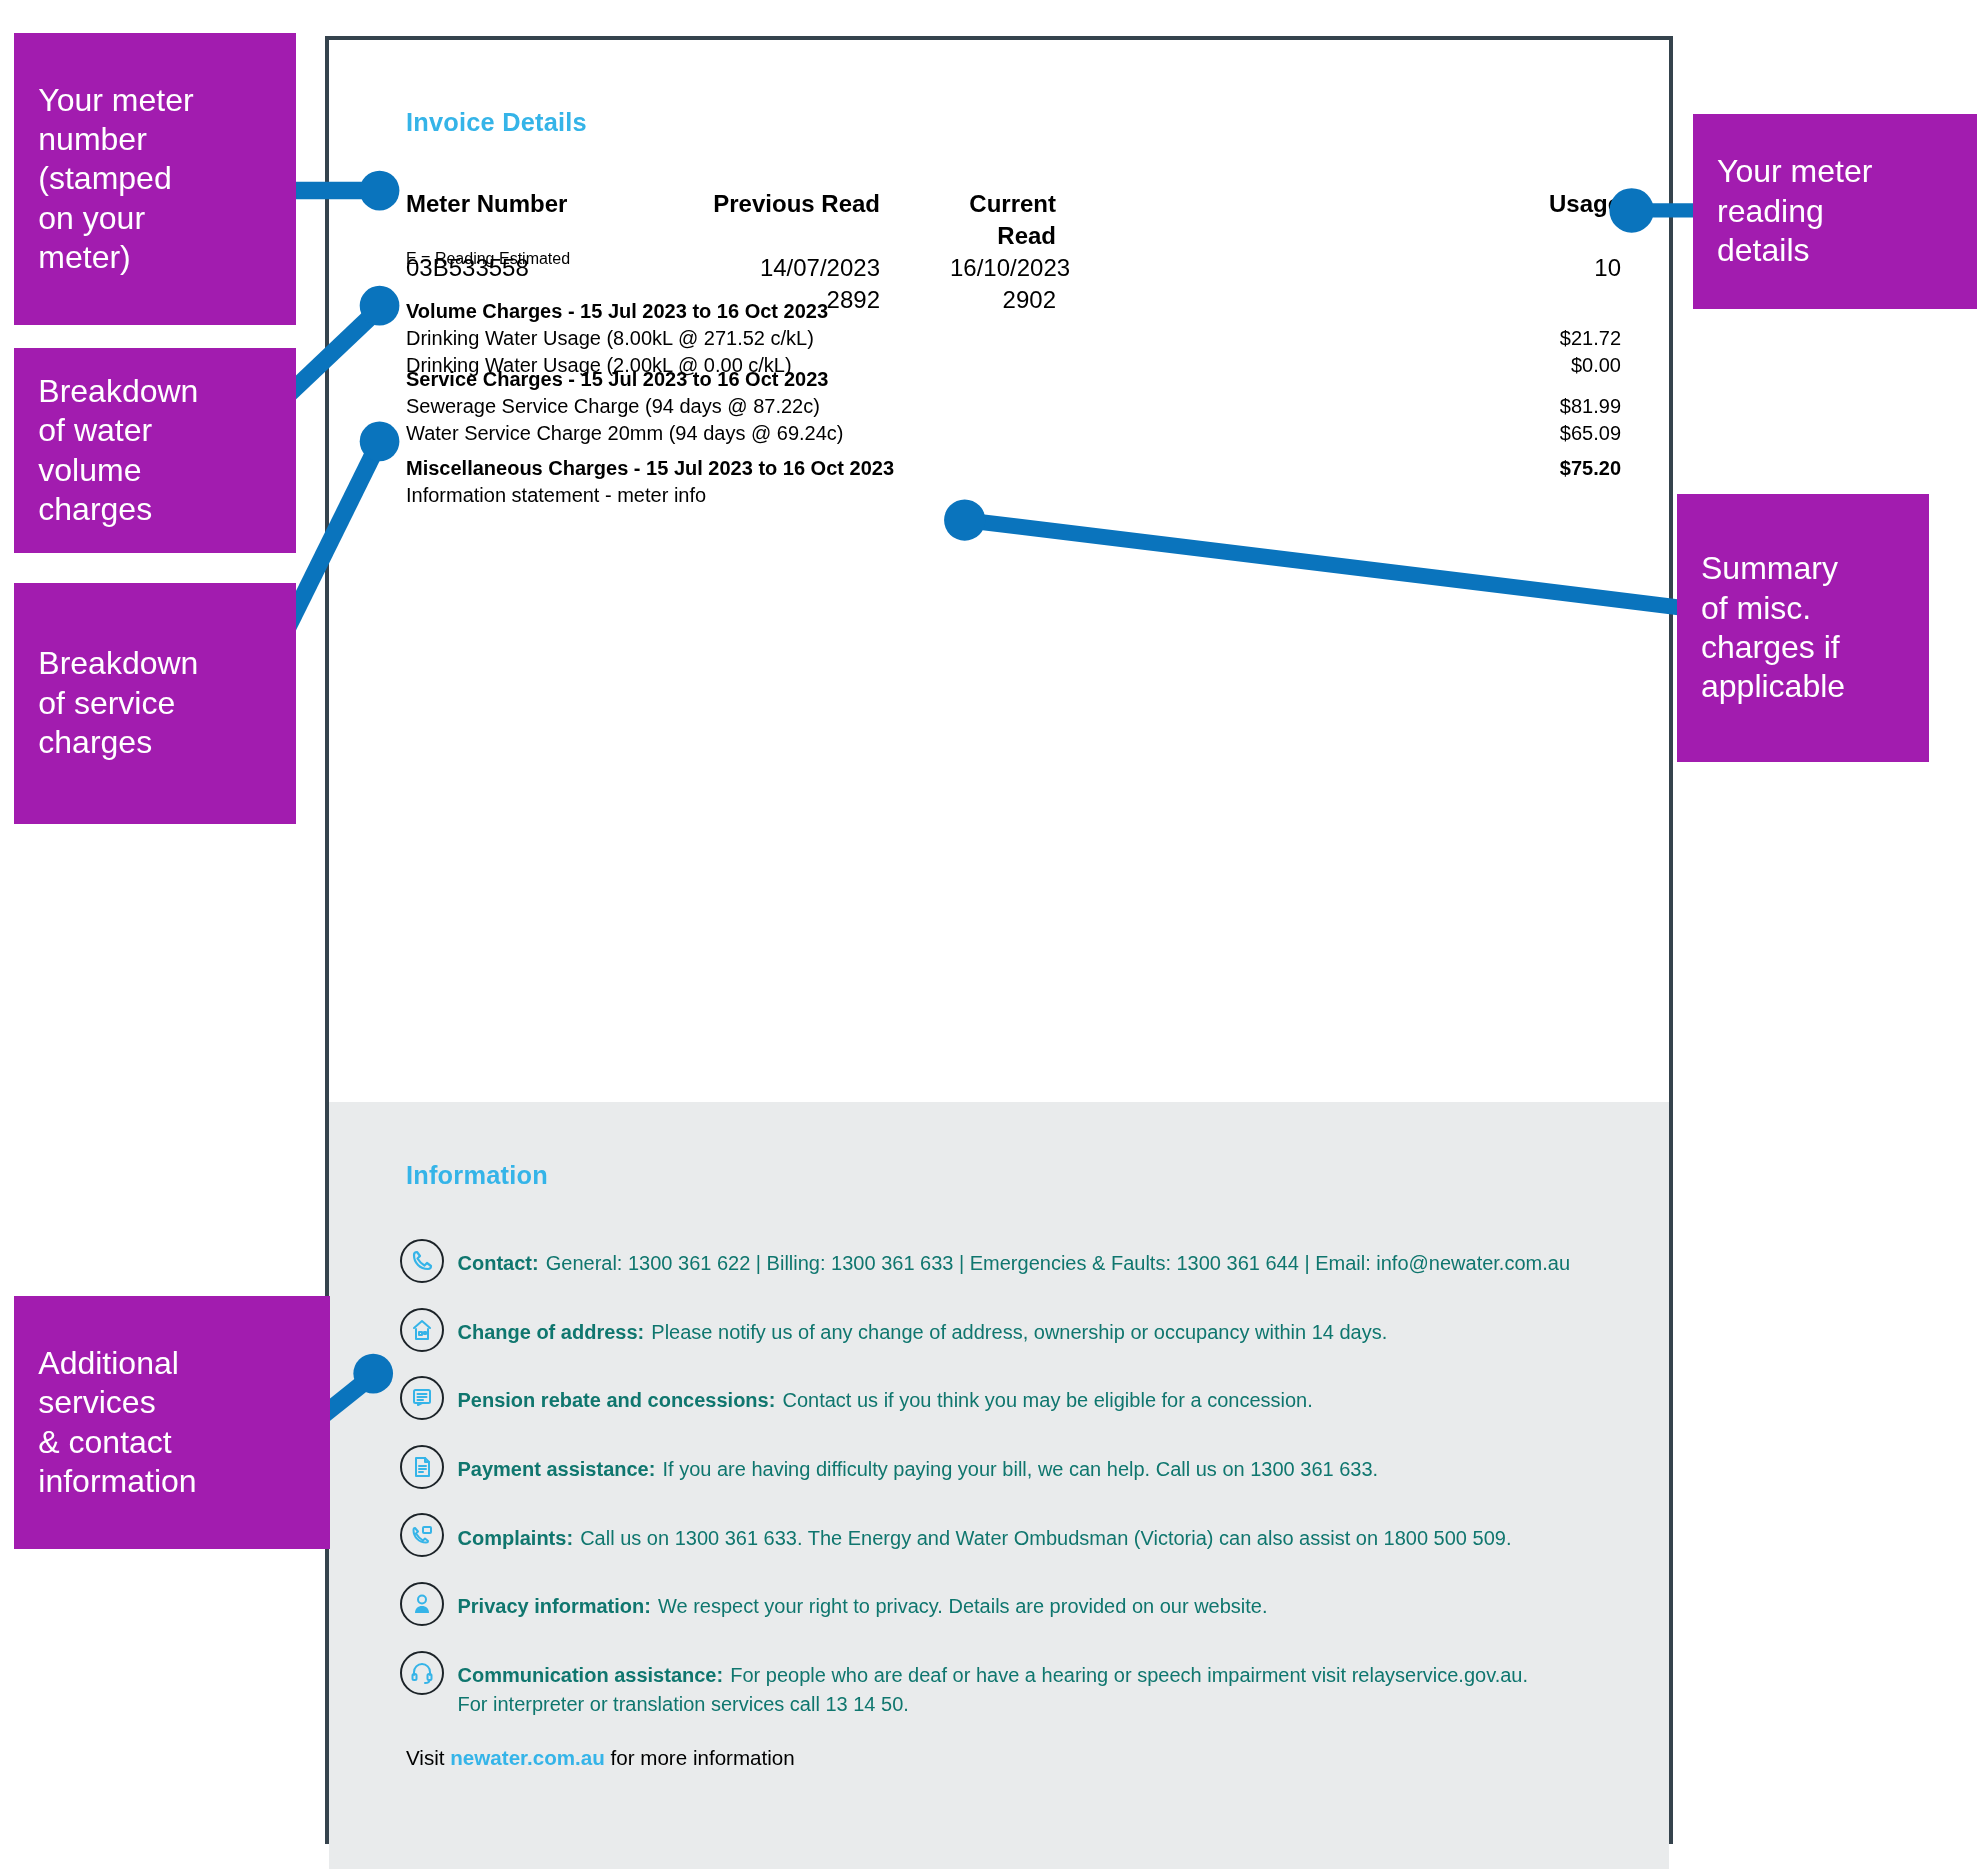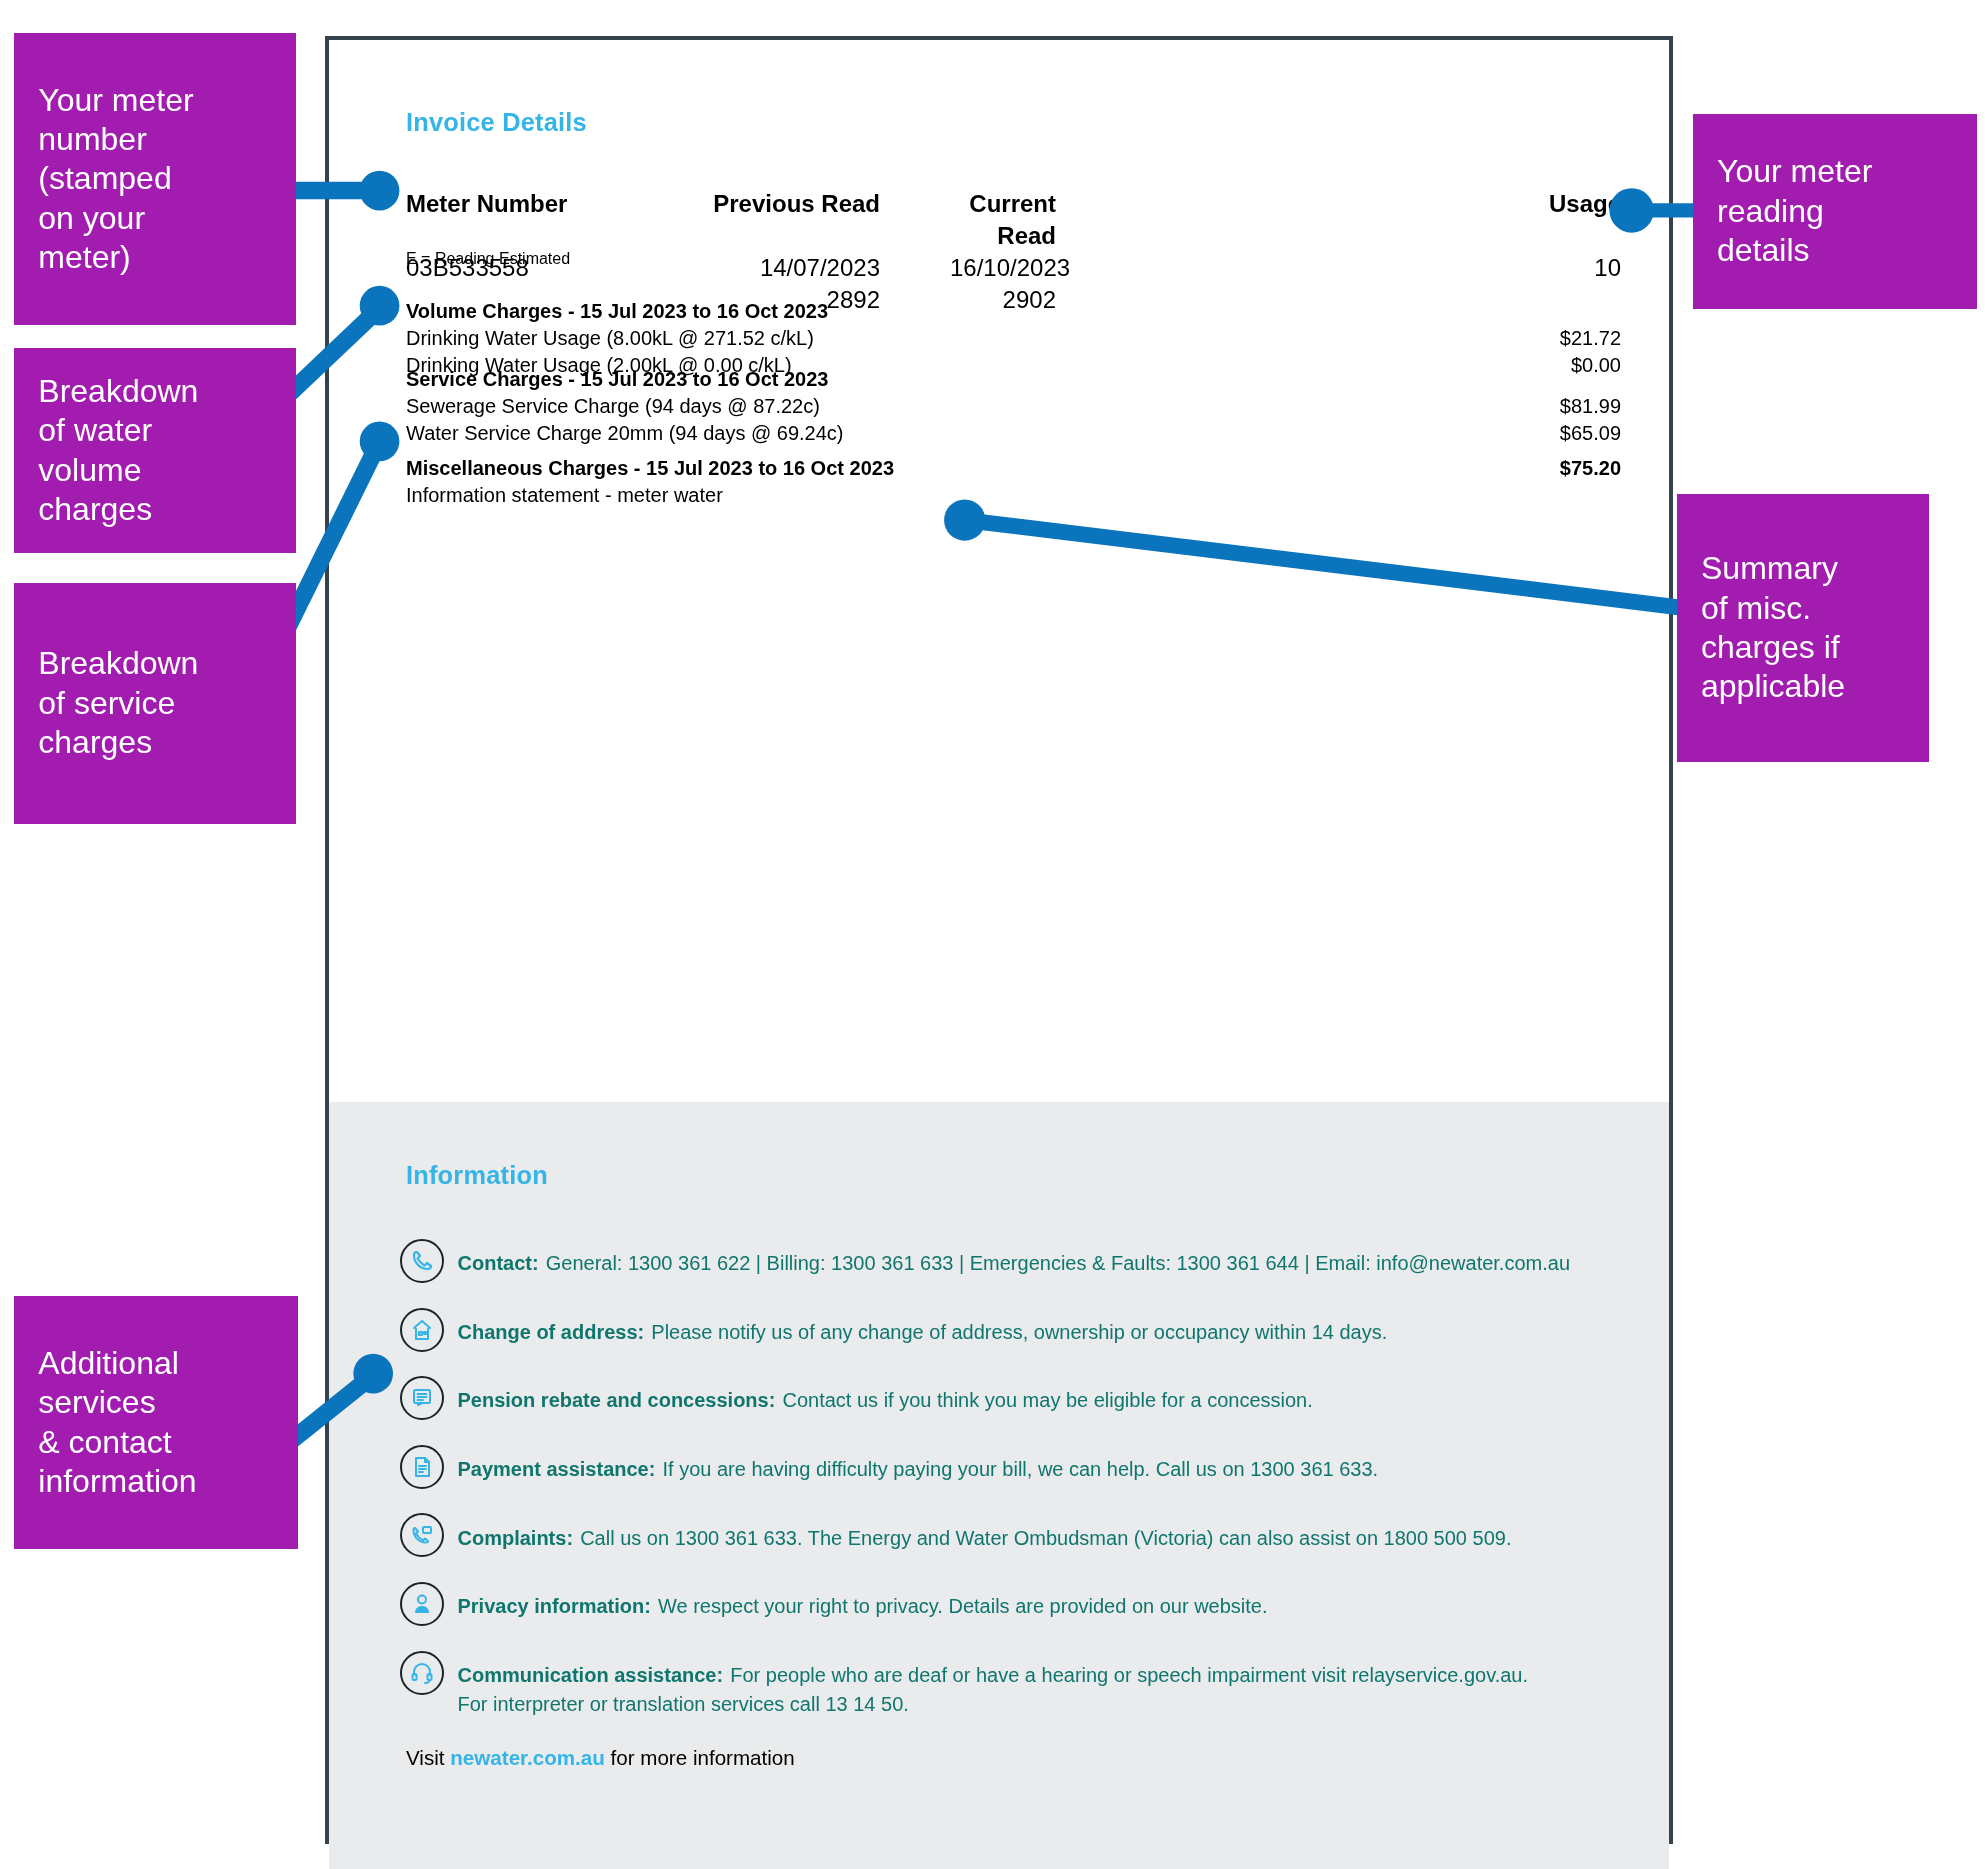--- a/index.html
+++ b/index.html
@@ -105,21 +105,21 @@
     line-height: 1.23;
     padding: 20.6px 24px;
     z-index: 6;
     display: flex; align-items: center;
   }
   .callout span { display: block; white-space: pre-line; }
 
   #callout-meter-number   { left: 14.3px;  top: 33px;   width: 282px; height: 292px; }
   #callout-volume         { left: 14.3px;  top: 348px;  width: 282px; height: 205px; }
   #callout-service        { left: 14.3px;  top: 583px;  width: 282px; height: 241px; }
-  #callout-additional     { left: 14.3px;  top: 1296px; width: 284px; height: 253px; }
+  #callout-additional     { left: 14.3px;  top: 1296px; width: 316px; height: 253px; }
   #callout-meter-reading  { left: 1693px; top: 114px; width: 284px; height: 195px; }
   #callout-misc           { left: 1677px; top: 494px; width: 252px; height: 268px; }
 
   
   #connectors { position: absolute; left: 0; top: 0; width: 1985px; height: 1869px; z-index: 5; }
 </style>
 </head>
 <body>
 
 <div id="root">
@@ -198,21 +198,21 @@
           <div class="cl-amt">$65.09</div>
         </div>
       </div>
 
       <div class="charge-group" id="group-misc">
         <div class="group-head">
           <div class="gh-title">Miscellaneous Charges - 15 Jul 2023 to 16 Oct 2023</div>
           <div class="gh-amt">$75.20</div>
         </div>
         <div class="charge-line">
-          <div class="cl-desc">Information statement - meter water</div>
+          <div class="cl-desc">Information statement - meter info</div>
           <div class="cl-amt"></div>
         </div>
       </div>
 
       <div class="doc-heading" id="information-heading">Information</div>
 
       <div class="info-list">
 
         <div class="info-row">
           <div class="info-ico">

